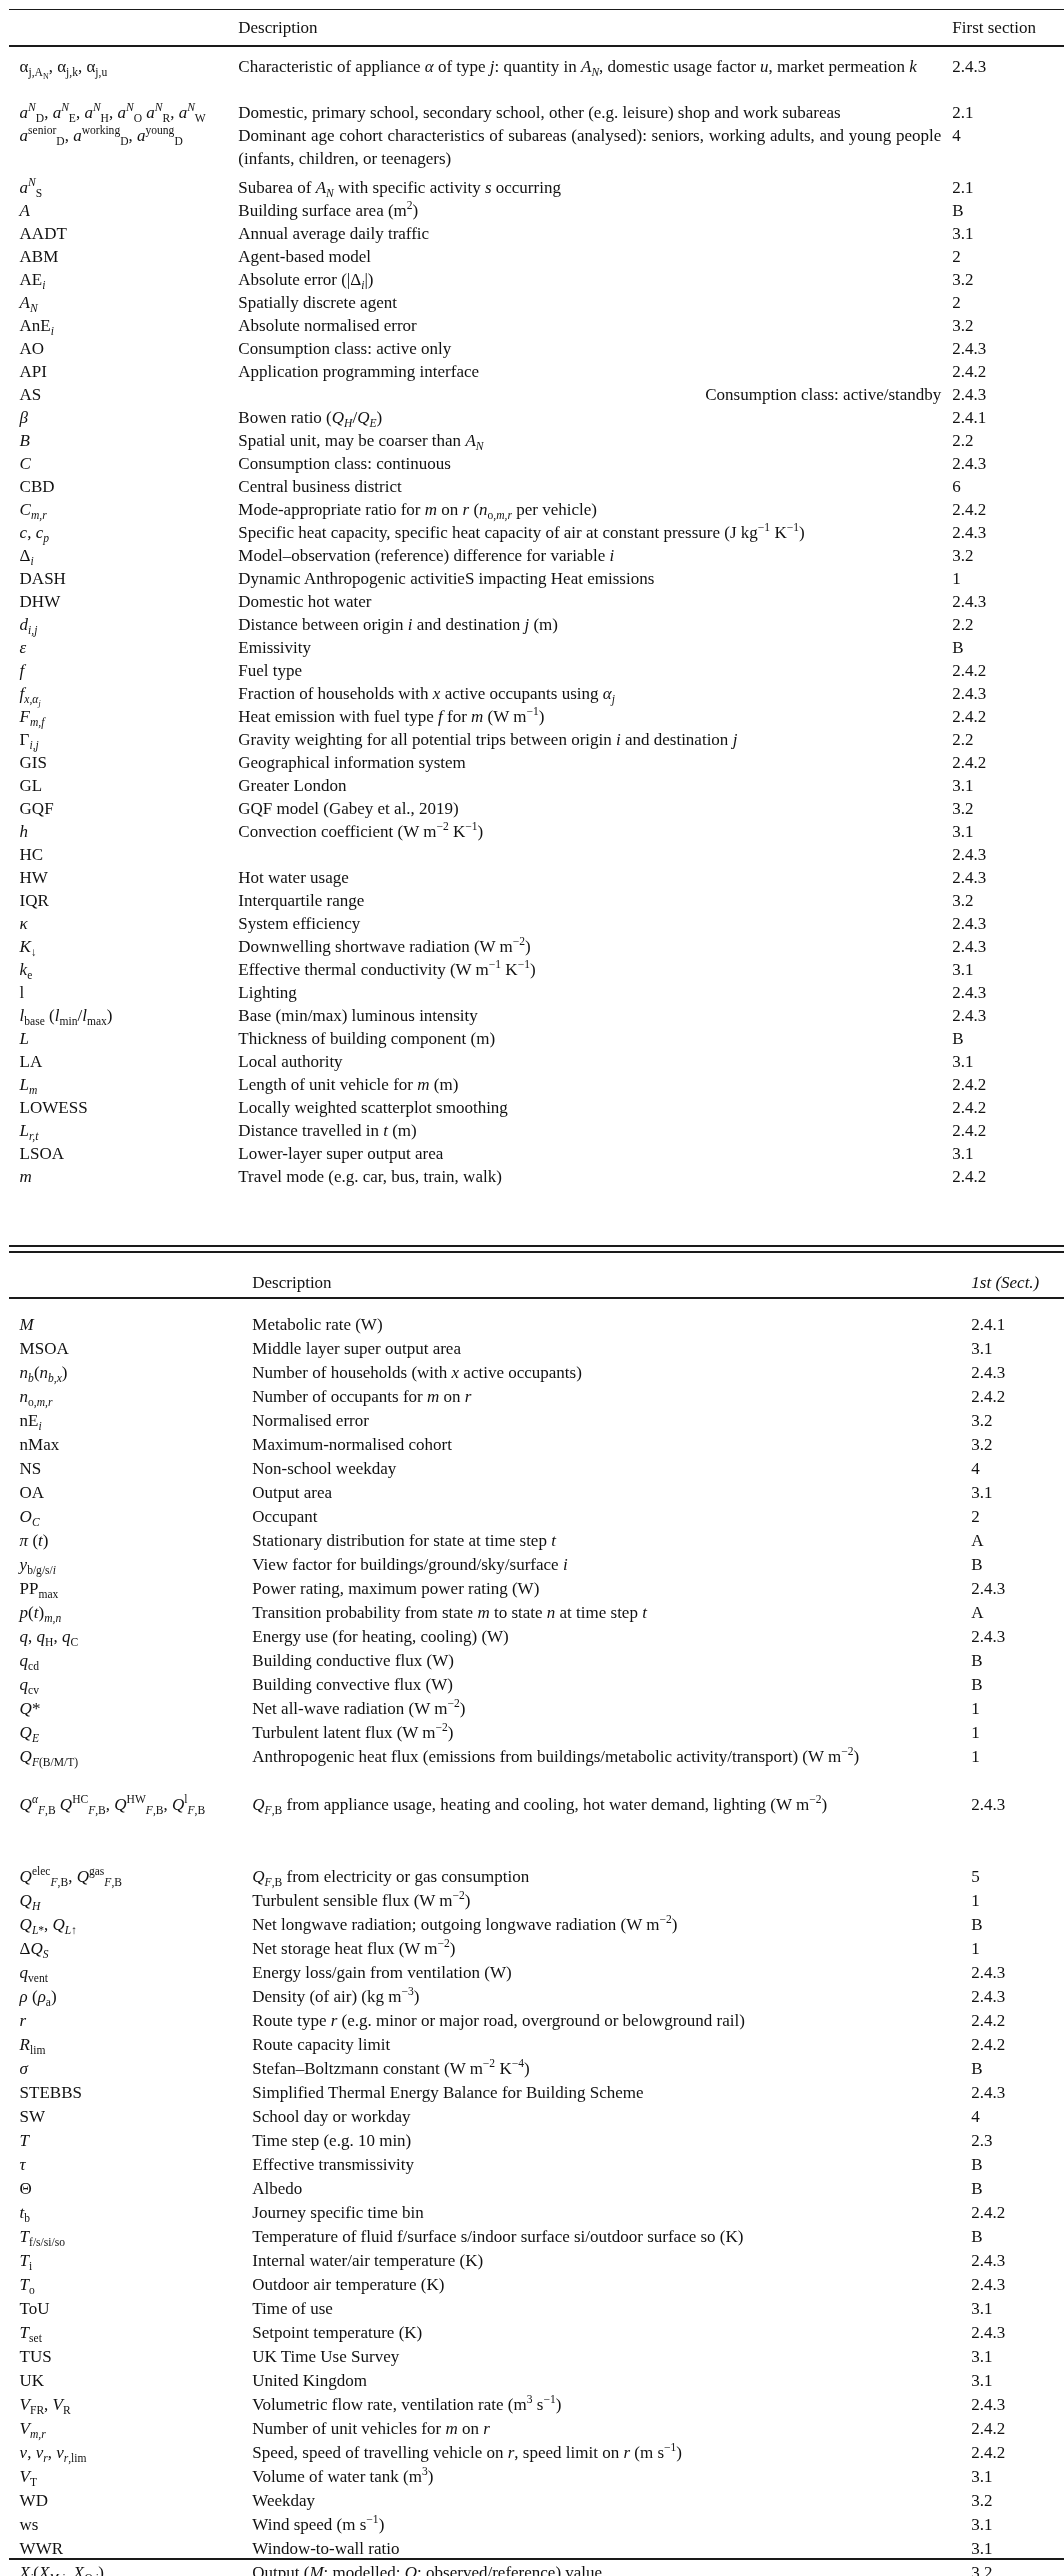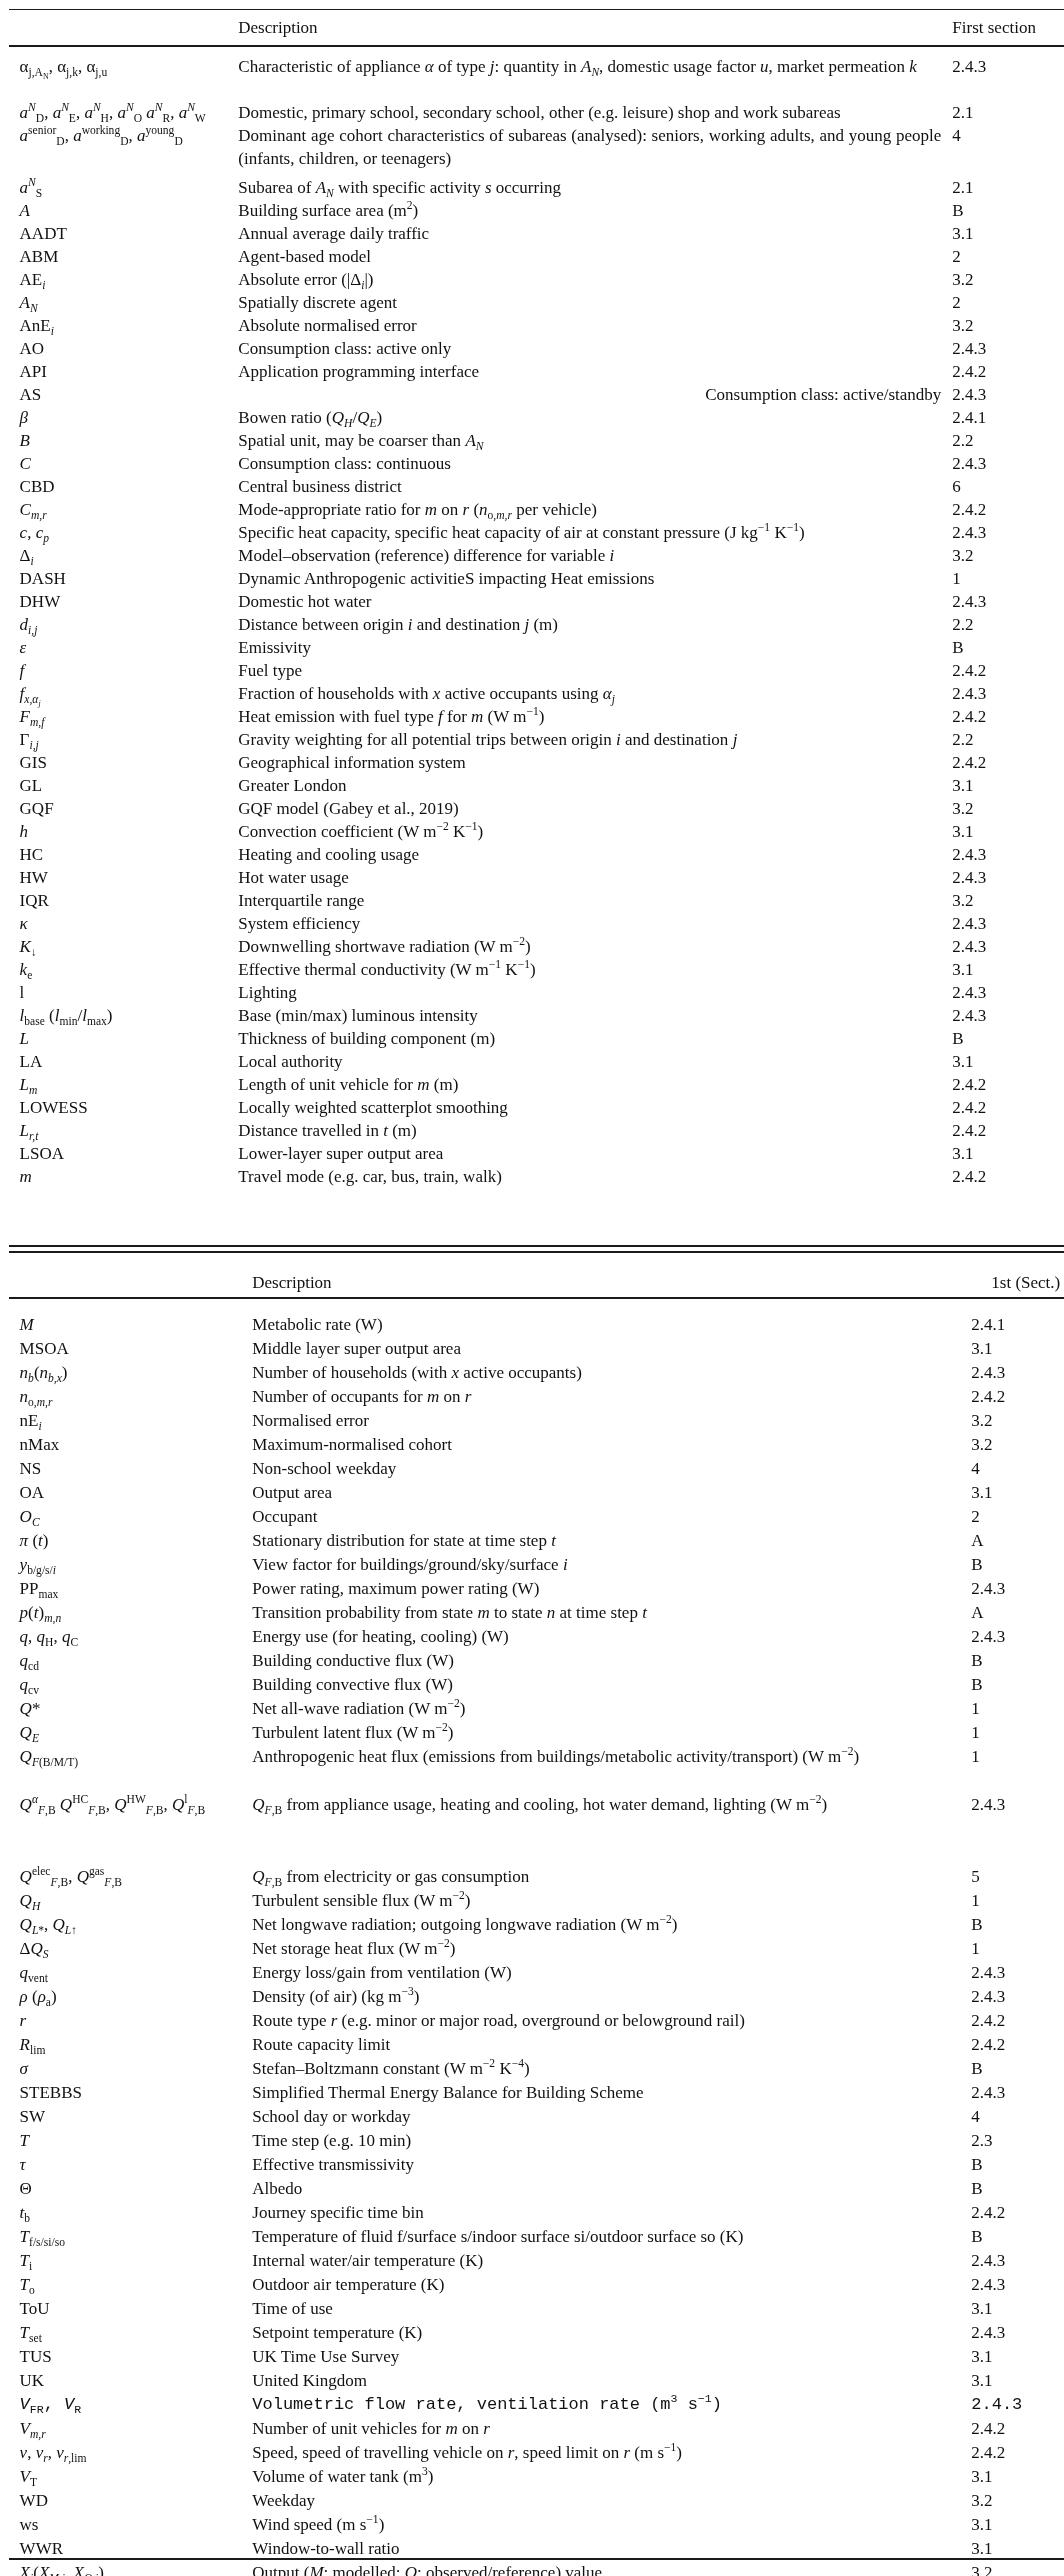--- a/index.html
+++ b/index.html
@@ -191,21 +191,20 @@
         <span class="desc">GQF model (Gabey et al., 2019)</span>
         <span class="sec">3.2</span>
       </div>
       <div class="row" style="min-height: 23px; line-height: 23px;">
         <span class="sym"><i>h</i></span>
         <span class="desc">Convection coefficient (W m<sup>−2</sup> K<sup>−1</sup>)</span>
         <span class="sec">3.1</span>
       </div>
       <div class="row" style="min-height: 23px; line-height: 23px;">
         <span class="sym">HC</span>
-        <span class="desc">Heating and cooling usage</span>
         <span class="sec">2.4.3</span>
       </div>
       <div class="row" style="min-height: 23px; line-height: 23px;">
         <span class="sym">HW</span>
         <span class="desc">Hot water usage</span>
         <span class="sec">2.4.3</span>
       </div>
       <div class="row" style="min-height: 23px; line-height: 23px;">
         <span class="sym">IQR</span>
         <span class="desc">Interquartile range</span>
@@ -273,21 +272,21 @@
       </div>
     </div>
   <div class="rule" style="top:1245px;"></div>
 </div>
 
 <div class="tbl" id="t2">
   <div class="rule" style="top:1251px;"></div>
   <div class="hdr" style="top:1273px;">
     <span style="left:10.3px;"></span>
     <span style="left:243px;">Description</span>
-    <span style="left:982px;">1st (Sect.)</span>
+    <span style="left:962px;font-style:italic;">1st (Sect.)</span>
   </div>
   <div class="rule" style="top:1297px;"></div>
   <div class="rows" style="top:1313px;">
       <div class="row" style="min-height: 24px; line-height: 24px;">
         <span class="sym"><i>M</i></span>
         <span class="desc">Metabolic rate (W)</span>
         <span class="sec">2.4.1</span>
       </div>
       <div class="row" style="min-height: 24px; line-height: 24px;">
         <span class="sym">MSOA</span>
@@ -487,21 +486,21 @@
       <div class="row" style="min-height: 24px; line-height: 24px;">
         <span class="sym">TUS</span>
         <span class="desc">UK Time Use Survey</span>
         <span class="sec">3.1</span>
       </div>
       <div class="row" style="min-height: 24px; line-height: 24px;">
         <span class="sym">UK</span>
         <span class="desc">United Kingdom</span>
         <span class="sec">3.1</span>
       </div>
-      <div class="row" style="min-height: 24px; line-height: 24px; font-family: Liberation Mono, monospace;">
+      <div class="row" style="min-height: 24px; line-height: 24px;">
         <span class="sym"><i>V</i><sub>FR</sub>, <i>V</i><sub>R</sub></span>
         <span class="desc">Volumetric flow rate, ventilation rate (m<sup>3</sup> s<sup>−1</sup>)</span>
         <span class="sec">2.4.3</span>
       </div>
       <div class="row" style="min-height: 24px; line-height: 24px;">
         <span class="sym"><i>V<sub>m,r</sub></i></span>
         <span class="desc">Number of unit vehicles for <i>m</i> on <i>r</i></span>
         <span class="sec">2.4.2</span>
       </div>
       <div class="row" style="min-height: 24px; line-height: 24px;">

